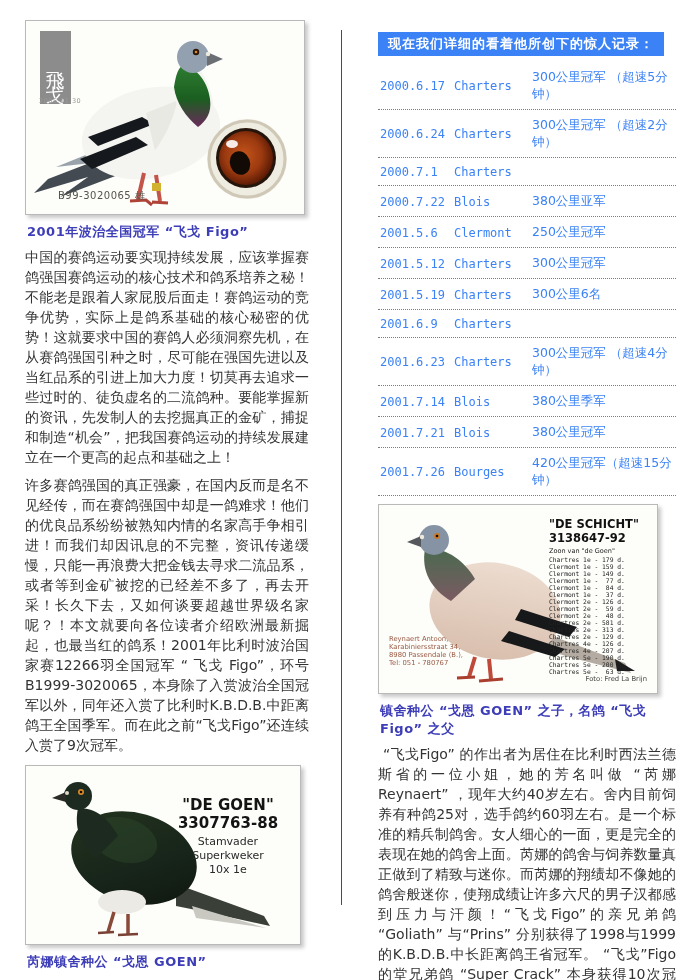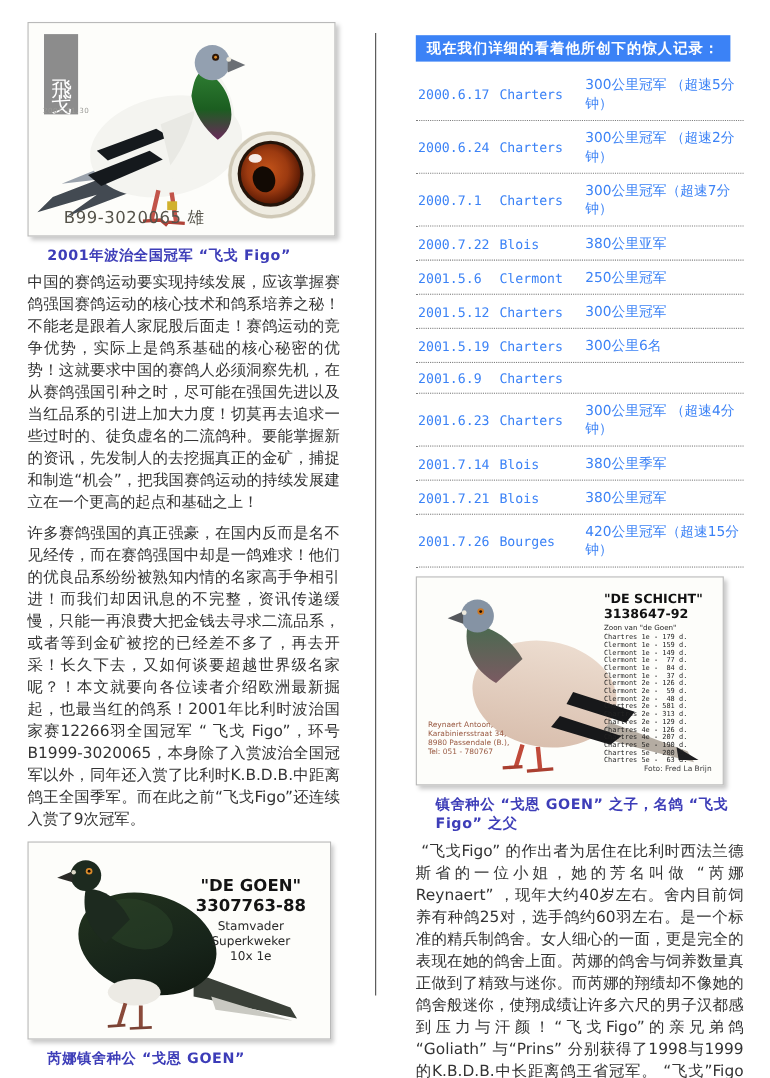--- a/index.html
+++ b/index.html
@@ -10,30 +10,30 @@
   .col-right{position:absolute;left:378px;top:32px;width:298px;}
   .divider{position:absolute;left:341px;top:30px;width:1px;height:875px;background:#4c4c4c;}
   
   .photo-frame{position:relative;background:#fdfdfa;border:1px solid #b9b9b9;
                box-shadow:3px 3px 4px rgba(0,0,0,.22);margin:0;}
   .frame-figo{width:278px;height:193px;}
   .frame-goen{width:274px;height:178px;margin-top:10px;}
   .frame-schicht{width:278px;height:188px;margin-top:8px;}
   .photo-frame svg{position:absolute;left:0;top:0;}
   
-  .caption{color:#3d3db8;font-size:13px;font-weight:600;margin:8px 0 4px 18px;letter-spacing:.5px;}
+  .caption{color:#3d3db8;font-size:13px;font-weight:600;margin:8px 0 4px 2px;letter-spacing:.5px;}
   .body-para{font-size:14px;line-height:20px;text-align:justify;margin:6px 0 8px 0;
              white-space:pre-wrap;color:#333;}
   
   .vlabel-box{position:absolute;left:14px;top:10px;width:31px;height:73px;background:#8c8c8c;
               display:flex;align-items:center;justify-content:center;}
   .vlabel{writing-mode:vertical-rl;text-orientation:upright;color:#fff;font-size:19px;
           letter-spacing:13px;line-height:1;padding-top:4px;}
   .vlabel-date{position:absolute;left:13px;top:76px;font-size:6.5px;color:#9a9a96;letter-spacing:.5px;}
-  .ring-text{position:absolute;left:32px;top:168px;font-size:15px;color:#55534a;letter-spacing:.5px;}
+  .ring-text{position:absolute;left:32px;top:168px;font-size:10px;color:#55534a;letter-spacing:.5px;}
   
   .goen-text{position:absolute;right:8px;top:30px;width:128px;text-align:center;color:#141414;}
   .goen-title{font-weight:bold;font-size:15px;}
   .goen-ring{font-weight:bold;font-size:15px;margin-bottom:3px;}
   .goen-line{font-size:11px;line-height:14px;color:#2a2a2a;text-align:center;}
   
   .records-header{display:inline-block;background:#3b82f6;color:#fff;font-weight:bold;
                   font-size:13px;padding:3px 10px;letter-spacing:1px;}
   .records{list-style:none;margin:6px 0 0 0;padding:0;}
   .record-row{display:flex;align-items:center;padding:7px 0 6px 2px;
@@ -172,21 +172,20 @@
         <span class="rec-result">300公里冠军 （超速5分钟）</span>
       </li>
         <li class="record-row">
         <span class="rec-date">2000.6.24</span>
         <span class="rec-race">Charters</span>
         <span class="rec-result">300公里冠军 （超速2分钟）</span>
       </li>
         <li class="record-row">
         <span class="rec-date">2000.7.1</span>
         <span class="rec-race">Charters</span>
-        <span class="rec-result">300公里冠军（超速7分钟）</span>
       </li>
         <li class="record-row">
         <span class="rec-date">2000.7.22</span>
         <span class="rec-race">Blois</span>
         <span class="rec-result">380公里亚军</span>
       </li>
         <li class="record-row">
         <span class="rec-date">2001.5.6</span>
         <span class="rec-race">Clermont</span>
         <span class="rec-result">250公里冠军</span>

